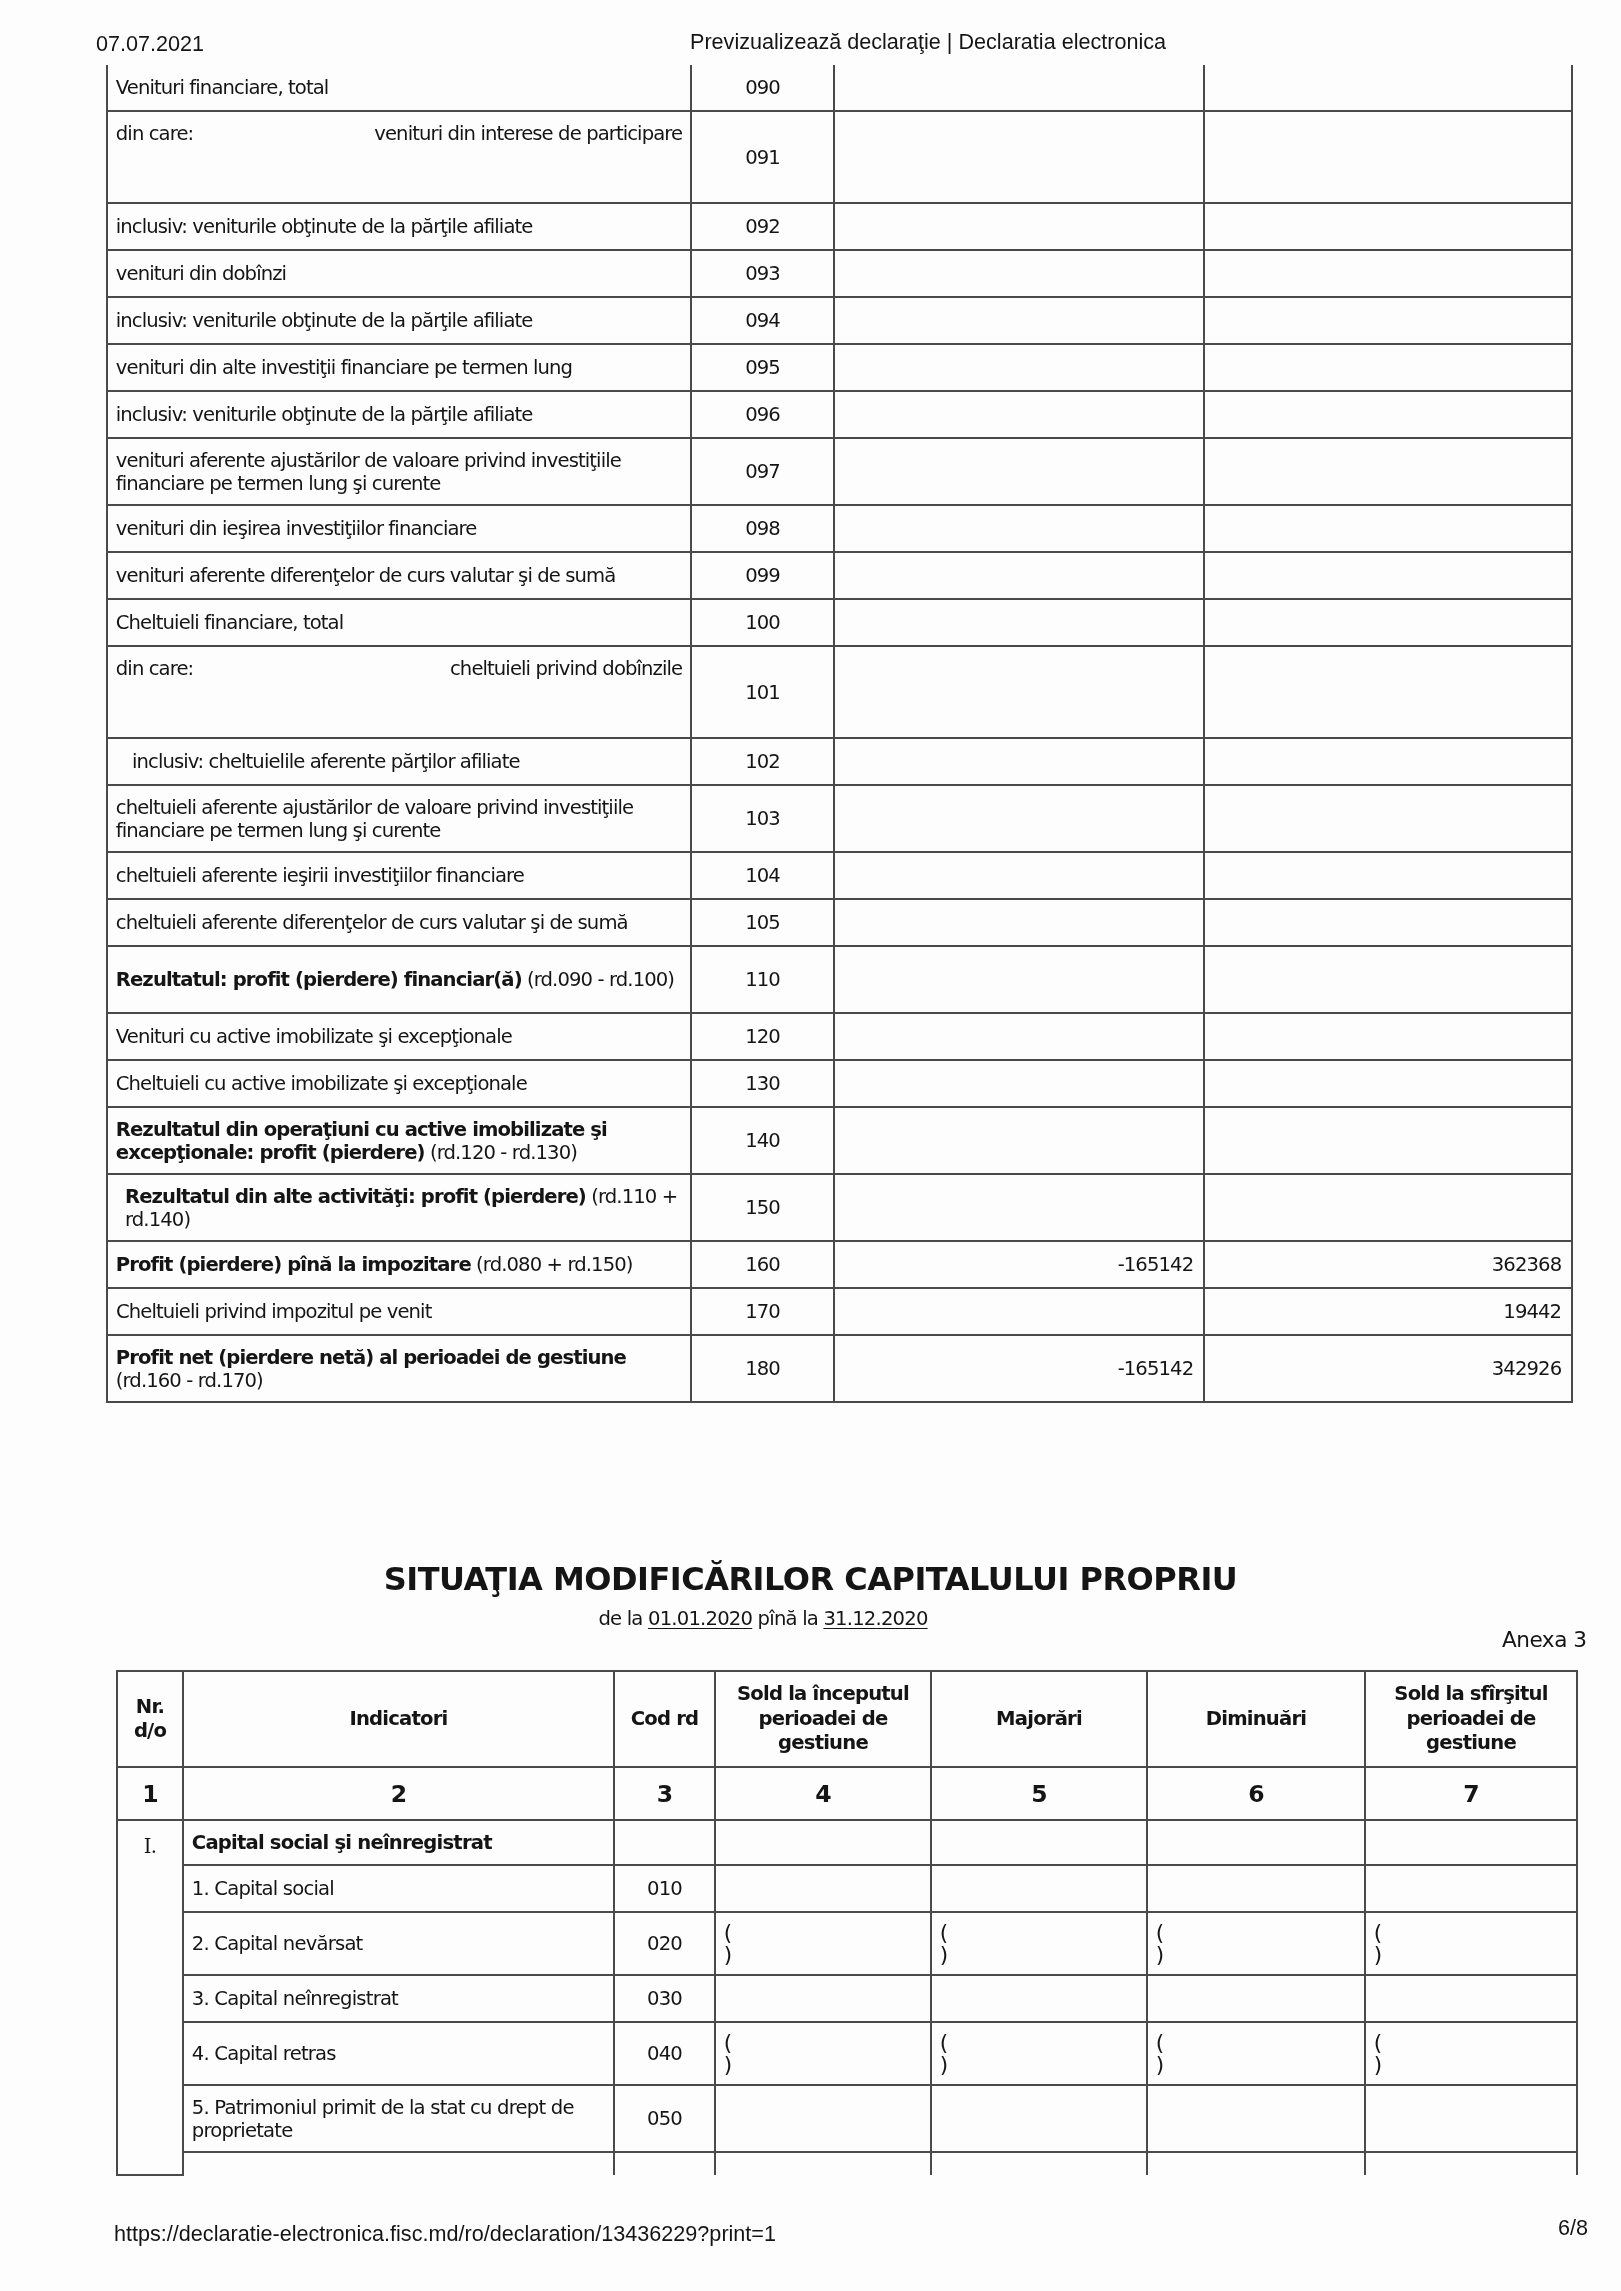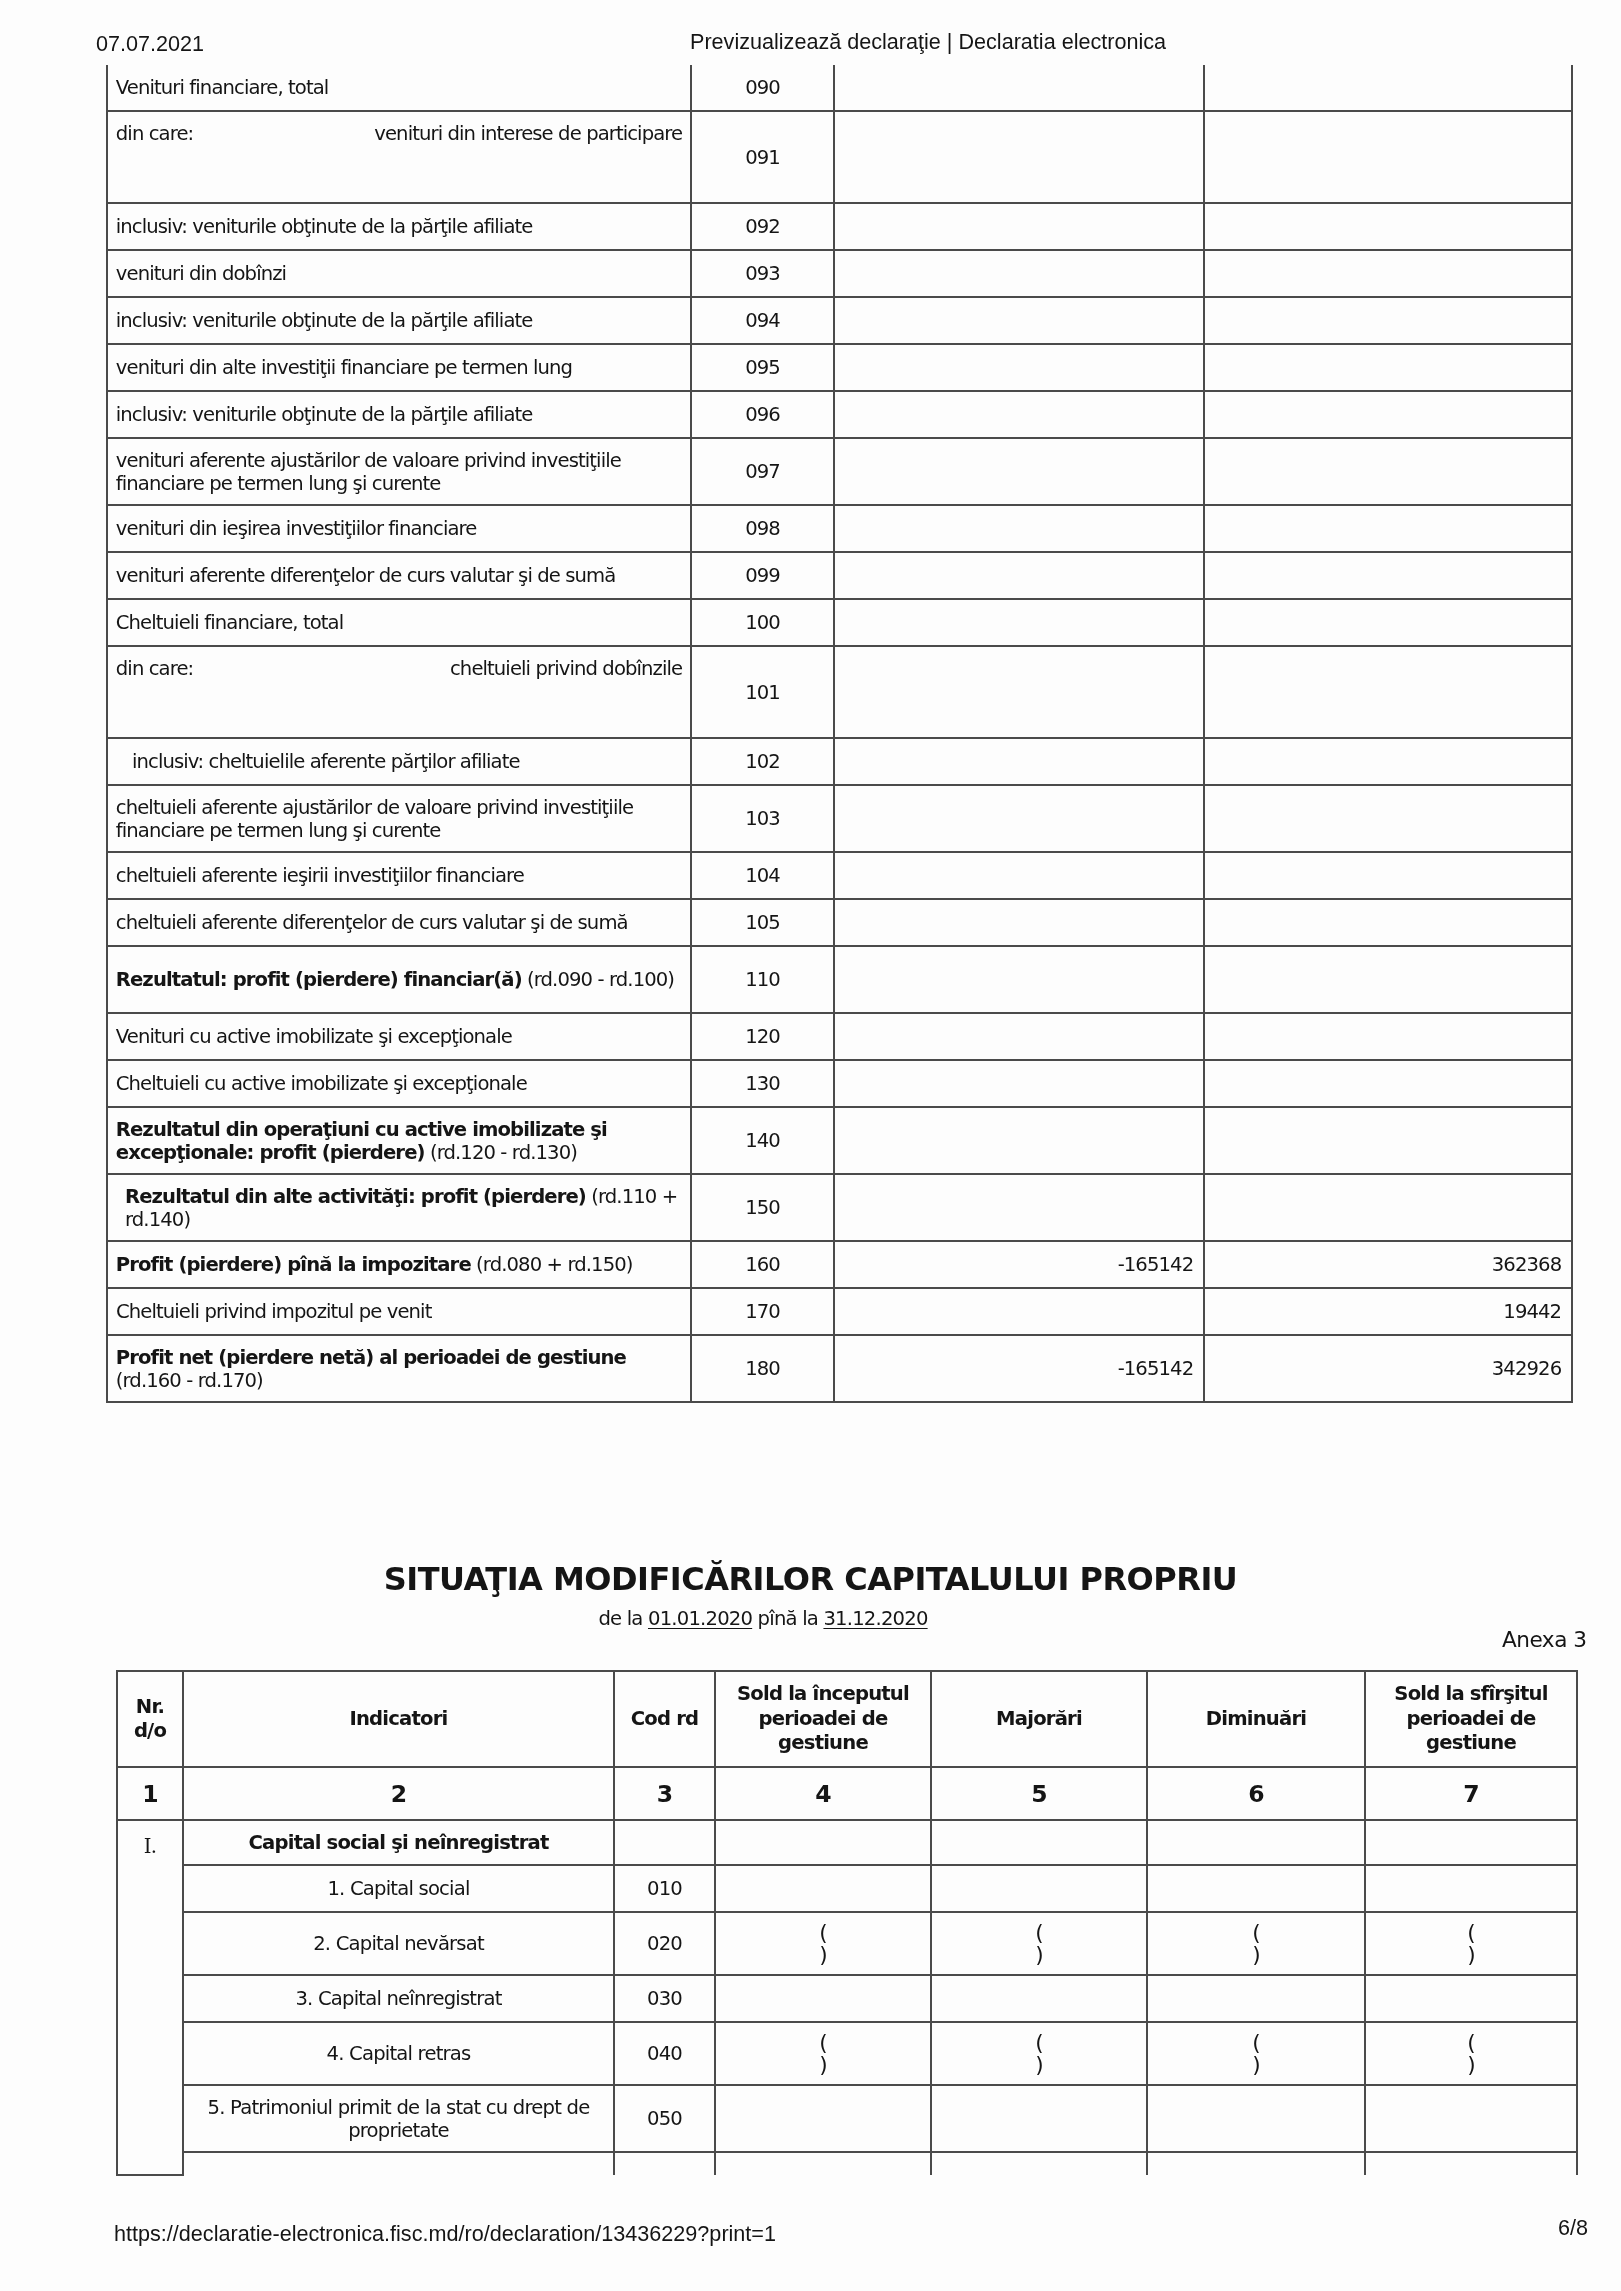--- a/index.html
+++ b/index.html
@@ -25,21 +25,21 @@
   .section-title { position:absolute; left:0; width:1621px; top:1560px; text-align:center;
      font-family:"DejaVu Sans", sans-serif; font-weight:bold; font-size:32px; letter-spacing:-0.5px; }
   .section-sub { position:absolute; left:0; width:1526px; top:1607px; text-align:center;
      font-family:"DejaVu Sans", sans-serif; font-size:19.6px; letter-spacing:-0.8px; }
   .section-sub u { text-underline-offset:2.9px; }
   .anexa { position:absolute; left:1502px; top:1627px; font-size:21.6px; font-family:"DejaVu Sans", sans-serif; letter-spacing:-0.5px; }
 
   
   #t2 { left:116px; top:1670px; width:1458px; }
   #t2 th { font-size:19.6px; font-weight:bold; letter-spacing:-0.8px; text-align:center; height:94px; padding:0 3.9px; line-height:24.5px; }
-  #t2 td { font-size:19.6px; letter-spacing:-0.8px; padding:0 7.8px; vertical-align:middle;text-align:center; }
+  #t2 td { font-size:19.6px; letter-spacing:-0.8px; padding:0 7.8px; vertical-align:middle; }
   #t2 tr.nums td { font-weight:bold; font-size:23.5px; text-align:center; height:51px; }
   #t2 td.code { text-align:center; }
   #t2 td.nr { text-align:center; vertical-align:top; padding-top:13.7px; font-family:"DejaVu Serif", serif; font-size:19.6px; }
   .paren { display:flex; flex-direction:column; line-height:21.6px; font-size:21.6px; }
   #t2 tr.last td { border-bottom:none; height:21.6px; }
 </style>
 </head>
 <body>
 
 <div class="hdr-date">07.07.2021</div>

